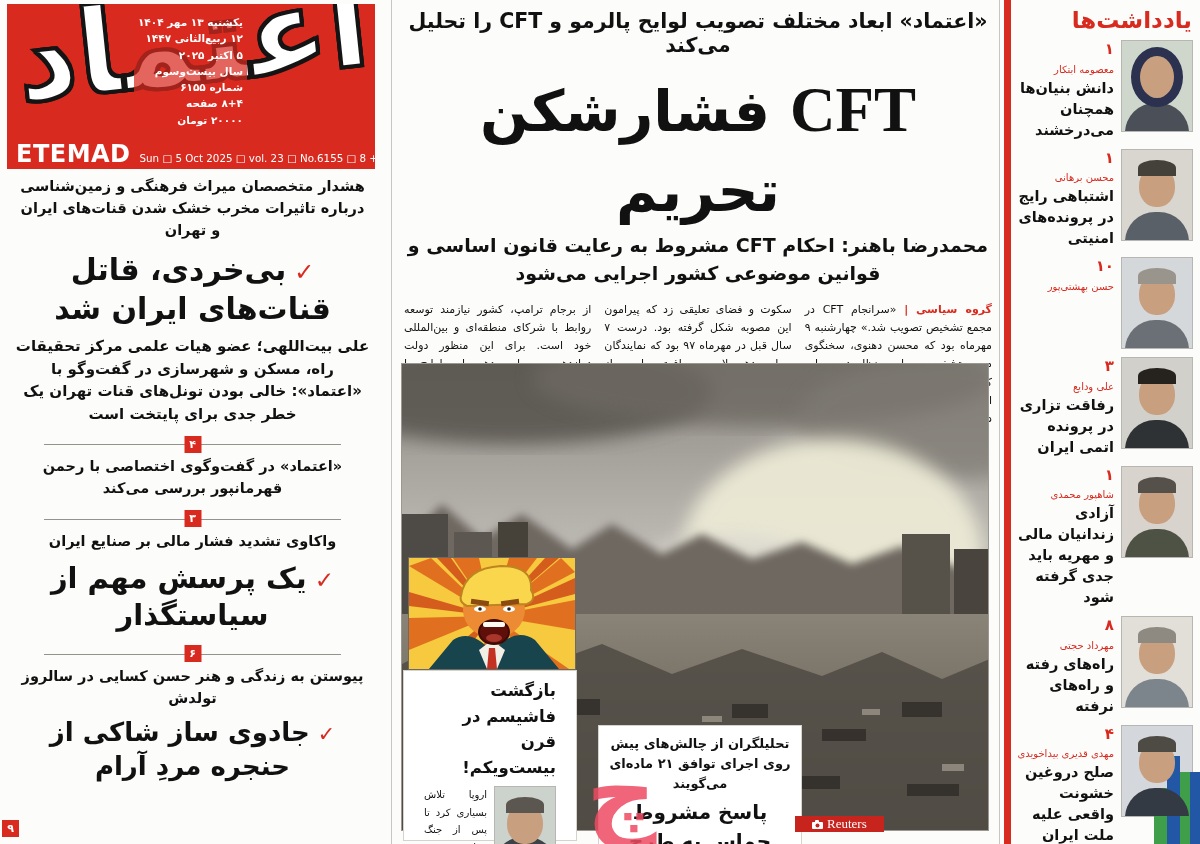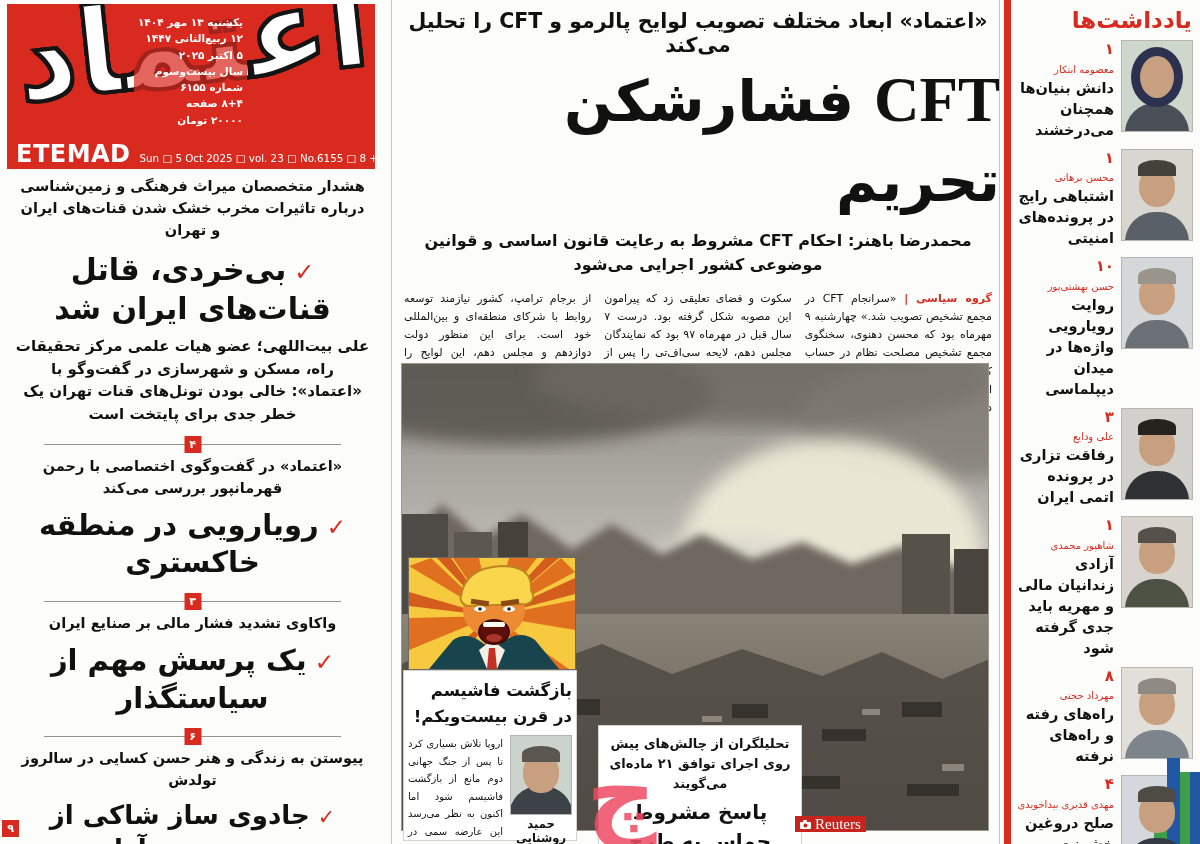--- a/index.html
+++ b/index.html
@@ -33,48 +33,48 @@
       width:17px;height:17px;line-height:17px;font-size:11px;font-weight:bold;text-align:center;}
   .hl2{font-size:29px;margin:7px 0 0;}
   .hl3{font-size:29px;margin:7px 0 0;}
   .hl4{font-size:26px;margin:7px 0 0;}
   .corner-pg{position:absolute;left:2px;bottom:7px;width:17px;height:17px;background:var(--red);color:#fff;
       font-size:11px;line-height:17px;text-align:center;font-weight:bold;}
 
   
   #center{position:absolute;left:396px;top:0;width:604px;height:668px;}
   .c-kicker{direction:rtl;text-align:center;font-weight:bold;font-size:20.5px;margin-top:9px;}
-  .c-head{direction:rtl;font-weight:bold;font-size:57px;line-height:1.35;margin-top:1px;}
+  .c-head{direction:rtl;text-align:center;font-weight:bold;font-size:57px;line-height:1.35;margin-top:11px;}
   .c-head .latin{font-family:"Liberation Serif","DejaVu Serif",serif;font-size:63px;}
-  .c-sub{direction:rtl;text-align:center;font-weight:bold;font-size:16px;line-height:1.5;margin-top:9px;}
+  .c-sub{direction:rtl;text-align:center;font-weight:bold;font-size:19px;line-height:1.5;margin-top:1px;}
   .c-body{direction:rtl;text-align:justify;font-size:11px;line-height:1.65;column-count:3;column-gap:13px;
       margin:13px 8px 0;height:134px;overflow:hidden;}
   .byline{color:var(--red);font-weight:bold;}
 
   .photo-wrap{position:absolute;left:5px;top:363px;width:588px;height:468px;border:1px solid #9a988f;
       background:#a09b92;overflow:hidden;}
   .trump{position:absolute;left:6px;top:193px;width:168px;height:113px;border:1px solid #6e6a63;overflow:hidden;background:#f7c93e;}
 
   .fascism{position:absolute;left:8px;top:671px;width:172px;height:169px;background:#fff;
-      box-shadow:0 0 0 1px #d6d3cd;padding:7px 4px 4px;direction:rtl;z-index:3;}
+      box-shadow:0 0 0 1px #d6d3cd;padding:7px 20px 4px;direction:rtl;z-index:3;}
   .f-title{font-weight:bold;font-size:16.5px;line-height:1.55;text-align:right;}
   .f-row{display:flex;gap:7px;margin-top:6px;align-items:flex-start;}
   .f-photocol{flex:0 0 62px;text-align:center;}
   .f-body{flex:1;font-size:10px;line-height:1.75;text-align:justify;}
   .f-author{font-weight:bold;font-size:11.5px;margin-top:2px;}
 
   .hamas{position:absolute;left:203px;top:726px;width:202px;height:118px;background:#fff;
       box-shadow:0 0 0 1px #d6d3cd;padding:8px 10px 4px;direction:rtl;text-align:center;z-index:2;}
   .h-kicker{font-size:13px;font-weight:bold;line-height:1.55;}
   .h-head{font-size:20px;font-weight:bold;line-height:1.45;margin-top:4px;}
 
   .watermark{position:absolute;left:190px;top:744px;font-size:98px;font-weight:bold;line-height:1;
       color:#ef4b63;opacity:.85;z-index:4;direction:rtl;}
   .reuters{position:absolute;left:399px;top:816px;height:16px;background:#c6241d;color:#fff;z-index:3;
-      font-family:"Liberation Serif","DejaVu Serif",serif;font-size:15px;display:flex;align-items:center;gap:4px;padding:0 5px;}
+      font-family:"Liberation Serif","DejaVu Serif",serif;font-size:13px;display:flex;align-items:center;gap:4px;padding:0 17px;}
 
   
   #sidebar{position:absolute;left:1004px;top:0;width:196px;height:844px;overflow:hidden;}
   .sb-redbar{position:absolute;left:0;top:0;width:7px;height:844px;background:var(--red);}
   .sb-title{color:var(--red);font-weight:bold;font-size:23px;text-align:right;direction:rtl;margin:7px 8px 3px 16px;}
   .sb-notes{position:absolute;left:12px;right:7px;top:40px;}
   .note{display:flex;direction:rtl;gap:7px;margin-bottom:8px;}
   .note-text{flex:1;text-align:right;padding-top:1px;}
   .note-num{color:var(--red);font-weight:bold;font-size:15px;line-height:1.1;}
   .note-author{color:var(--red);font-size:10px;margin-top:6px;}
@@ -133,23 +133,20 @@
       <div class="kicker">هشدار متخصصان میراث فرهنگی و زمین‌شناسی درباره تاثیرات مخرب خشک شدن قنات‌های ایران و تهران</div>
       <div class="hl hl1">
         <span class="check">✓</span><span>بی‌خردی، قاتل قنات‌های ایران شد</span>
       </div>
       <div class="deck">علی بیت‌اللهی؛ عضو هیات علمی مرکز تحقیقات راه، مسکن و شهرسازی در گفت‌وگو با «اعتماد»: خالی بودن تونل‌های قنات تهران یک خطر جدی برای پایتخت است</div>
 
       <div class="divider">
         <span class="pg">۴</span>
       </div>
       <div class="kicker">«اعتماد» در گفت‌وگوی اختصاصی با رحمن قهرمانپور بررسی می‌کند</div>
-      <div class="hl hl2">
-        <span class="check">✓</span><span>رویارویی در منطقه خاکستری</span>
-      </div>
 
       <div class="divider">
         <span class="pg">۳</span>
       </div>
       <div class="kicker">واکاوی تشدید فشار مالی بر صنایع ایران</div>
       <div class="hl hl3">
         <span class="check">✓</span><span>یک پرسش مهم از سیاستگذار</span>
       </div>
 
       <div class="divider">
@@ -338,21 +335,20 @@
         </div>
       </div>
 
       <div class="note">
         <div class="portrait p3">
             <span class="hair"></span>
           </div>
         <div class="note-text">
           <div class="note-num">۱۰</div>
           <div class="note-author">حسن بهشتی‌پور</div>
-          <div class="note-title">روایت رویارویی واژه‌ها در میدان دیپلماسی</div>
         </div>
       </div>
 
       <div class="note">
         <div class="portrait p4">
             <span class="hair"></span>
           </div>
         <div class="note-text">
           <div class="note-num">۳</div>
           <div class="note-author">علی ودایع</div>

